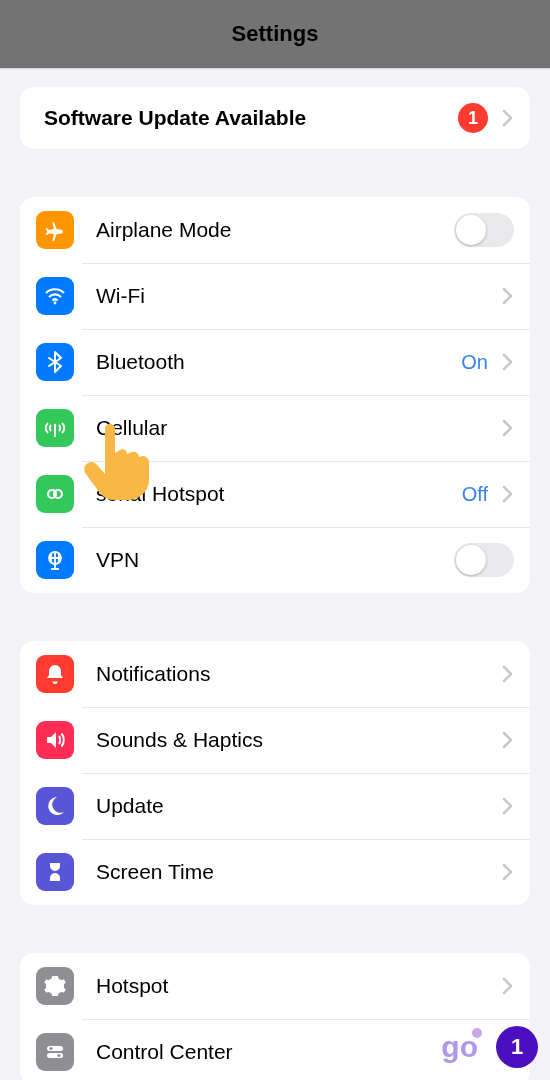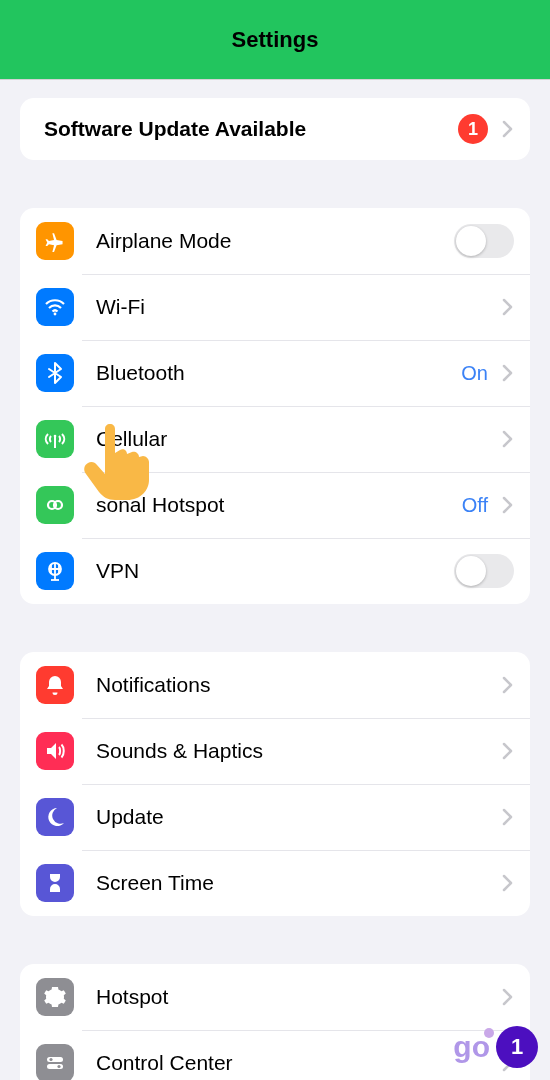--- a/index.html
+++ b/index.html
@@ -4,26 +4,26 @@
 <style>
   * { box-sizing: border-box; margin: 0; padding: 0; }
   html, body { width: 550px; height: 1080px; overflow: hidden; }
   body {
     font-family: -apple-system, "Helvetica Neue", Helvetica, Arial, sans-serif;
     background: #f2f2f7;
     color: #000;
     position: relative;
   }
   .header {
-    height: 80px;
+    height: 69px;
     display: flex;
     align-items: center;
     justify-content: center;
     border-bottom: 1px solid #d2d2d4;
-    background: #22c55e;
+    background: #737373;
   }
   .header h1 { font-size: 22px; font-weight: 700; }
   .group {
     background: #fff;
     border-radius: 14px;
     margin: 0 20px;
   }
   .group.first { margin-top: 18px; margin-bottom: 48px; }
   .group.second { margin-bottom: 48px; }
   .group.third { margin-bottom: 48px; }
@@ -102,21 +102,21 @@
     height: 82px;
     z-index: 10;
   }
   
   .corner {
     position: absolute;
     right: 12px;
     bottom: 12px;
     display: flex;
     align-items: center;
-    gap: 6px;
+    gap: 18px;
   }
   .corner-go {
     font-size: 30px;
     font-weight: 700;
     color: #b097e8;
     position: relative;
   }
   .corner-go .dot {
     position:absolute; width:10px; height:10px; border-radius:50%;
     background:#c9a8e8; top:-2px; right:-4px;

